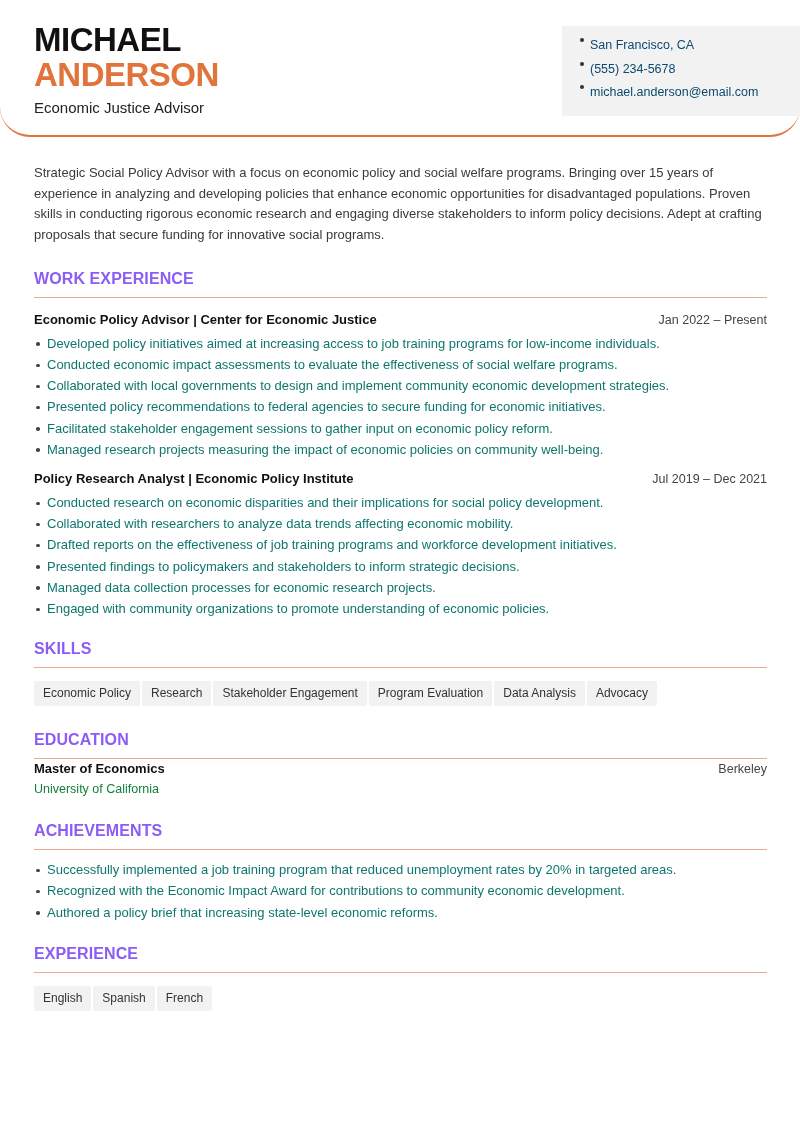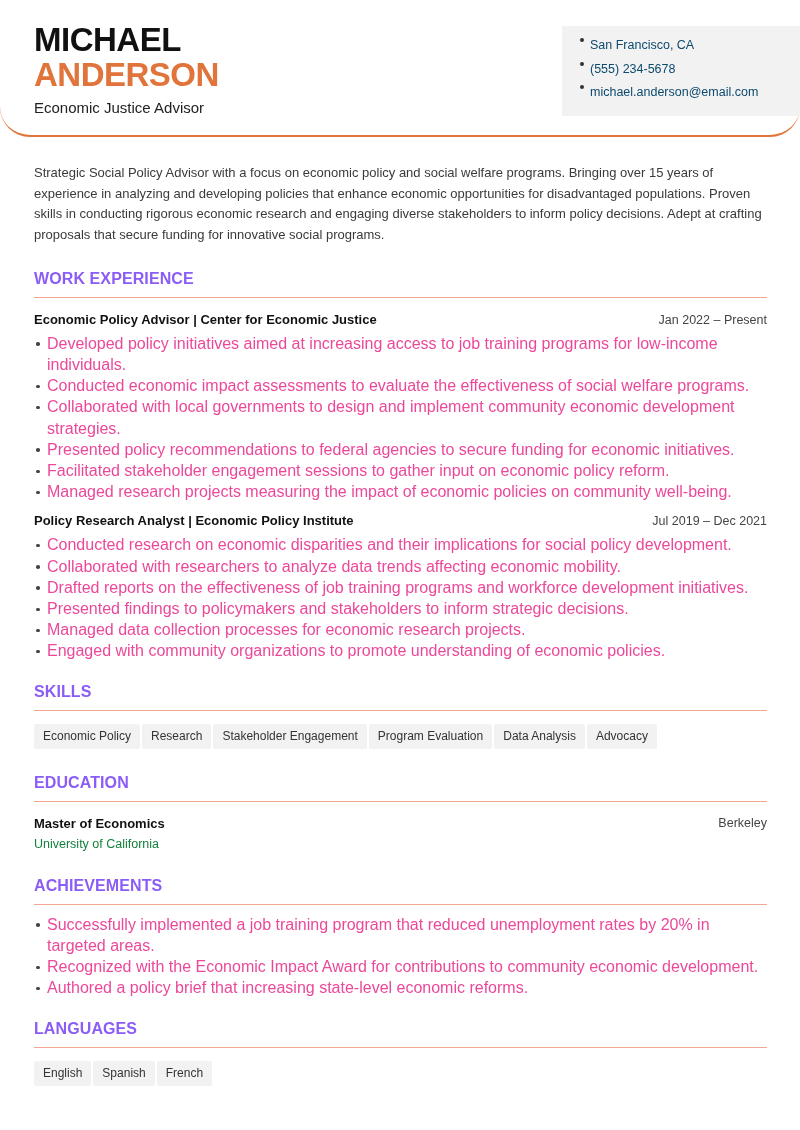--- a/index.html
+++ b/index.html
@@ -19,27 +19,27 @@
   .main { position: absolute; left: 34px; top: 163px; width: 733px; }
   .summary { font-size: 13px; line-height: 20.7px; color: #3a3a3a; }
 
   .section-title { font-weight: bold; font-size: 16px; color: #8b5cf6; margin-top: 24px; padding-bottom: 9px; border-bottom: 1.5px solid #f0a890; letter-spacing: 0.1px; }
 
   .job-head { display: flex; justify-content: space-between; align-items: baseline; margin-top: 14px; }
   .job-title { font-weight: bold; font-size: 13px; color: #111111; }
   .job-date { font-size: 12.5px; color: #444444; }
 
   ul.bullets { list-style: none; margin-top: 6px; }
-  ul.bullets li { position: relative; padding-left: 13px; font-size: 16px; line-height: 21.2px; color: #ec4899; }
+  ul.bullets li { position: relative; padding-left: 13px; font-size: 13px; line-height: 21.2px; color: #0f766e; }
   ul.bullets li::before { content: ""; position: absolute; left: 2px; top: 9.5px; width: 3.5px; height: 3.5px; border-radius: 50%; background: #444444; }
 
   .tags { display: flex; flex-wrap: wrap; gap: 2px; margin-top: 13px; }
   .tag { background: #f2f2f2; font-size: 12px; color: #333333; padding: 0 9px; height: 25px; line-height: 25px; border-radius: 2px; }
 
-  .edu-head { display: flex; justify-content: space-between; align-items: center; margin-top: 14px; }
+  .edu-head { display: flex; justify-content: space-between; align-items: center; margin-top: 2px; }
   .edu-degree { font-weight: bold; font-size: 13px; color: #111111; }
   .edu-loc { font-size: 12.5px; color: #444444; }
   .edu-school { font-size: 12.5px; color: #15803d; margin-top: 6px; }
 </style>
 </head>
 <body>
 
 <div class="header">
   <div class="name">
     <span class="first">MICHAEL</span>
@@ -117,19 +117,19 @@
     <div class="edu-school">University of California</div>
   </div>
 
   <div class="section-title" style="margin-top:26px;">ACHIEVEMENTS</div>
   <ul class="bullets" style="margin-top:9px;">
     <li>Successfully implemented a job training program that reduced unemployment rates by 20% in targeted areas.</li>
     <li>Recognized with the Economic Impact Award for contributions to community economic development.</li>
     <li>Authored a policy brief that increasing state-level economic reforms.</li>
   </ul>
 
-  <div class="section-title" style="margin-top:22px;">LANGUAGES</div>
+  <div class="section-title" style="margin-top:22px;">EXPERIENCE</div>
   <div class="tags">
     <span class="tag">English</span>
     <span class="tag">Spanish</span>
     <span class="tag">French</span>
   </div>
 </div>
 
 </body></html>

